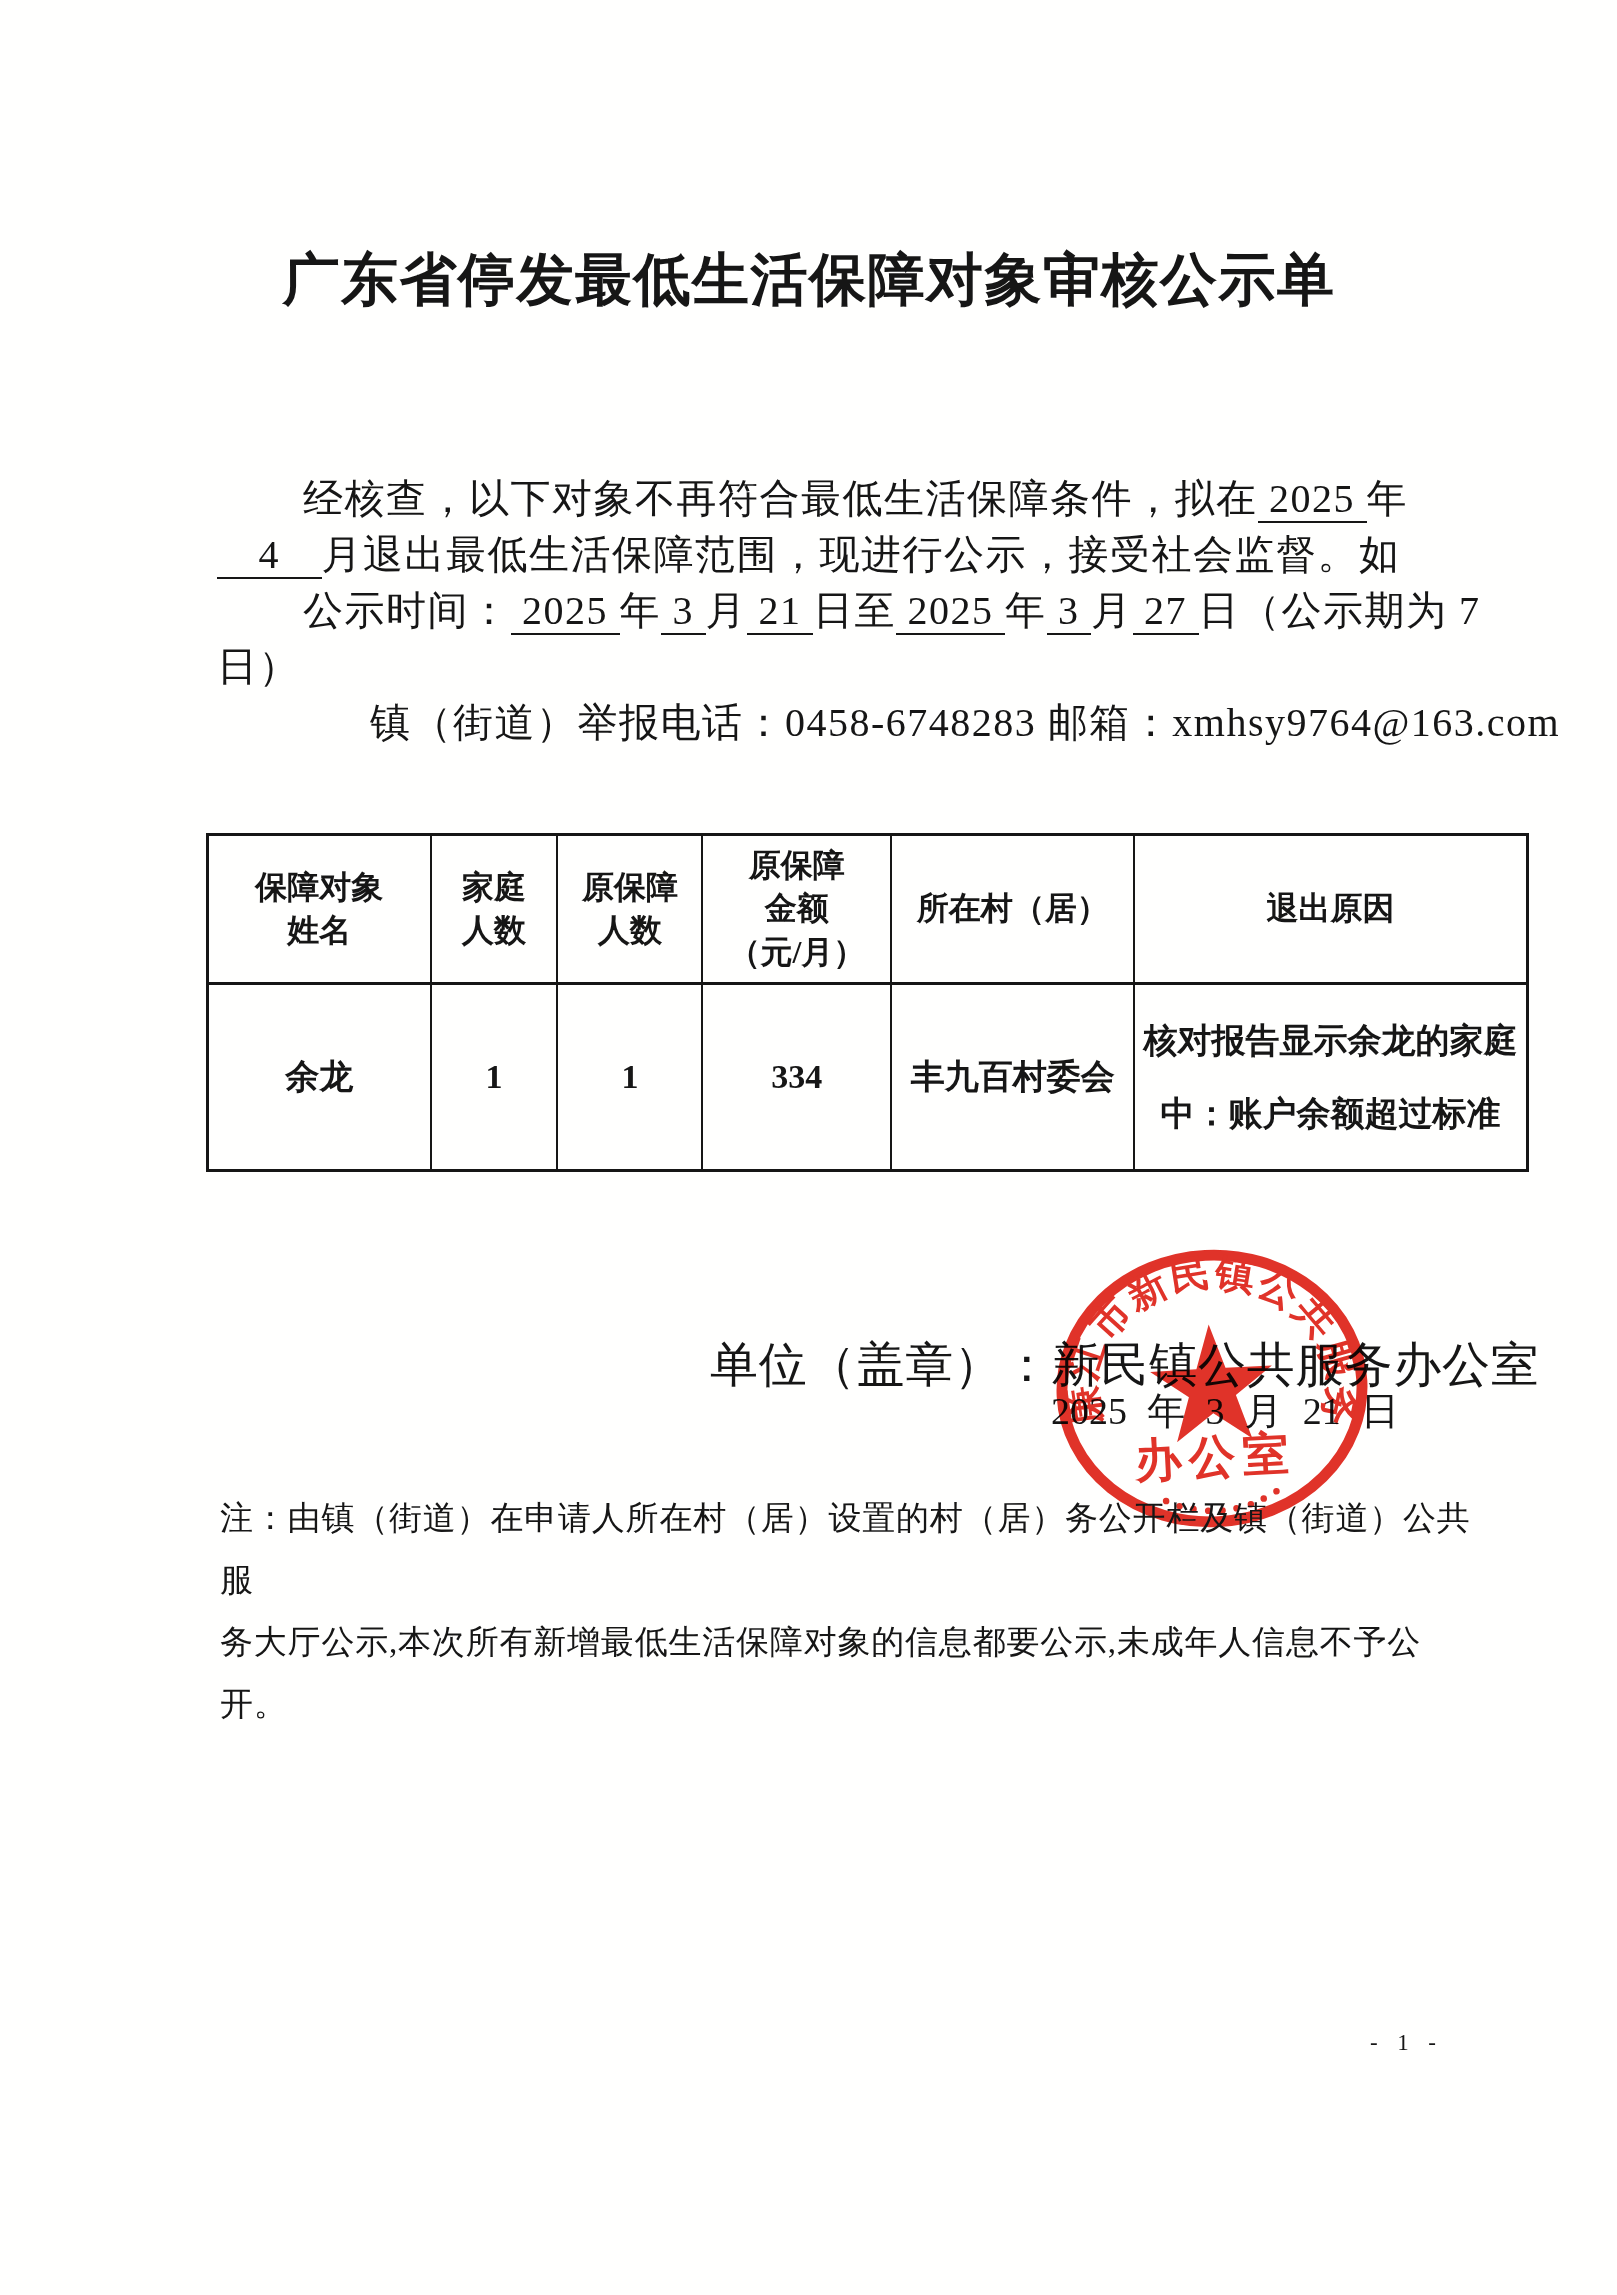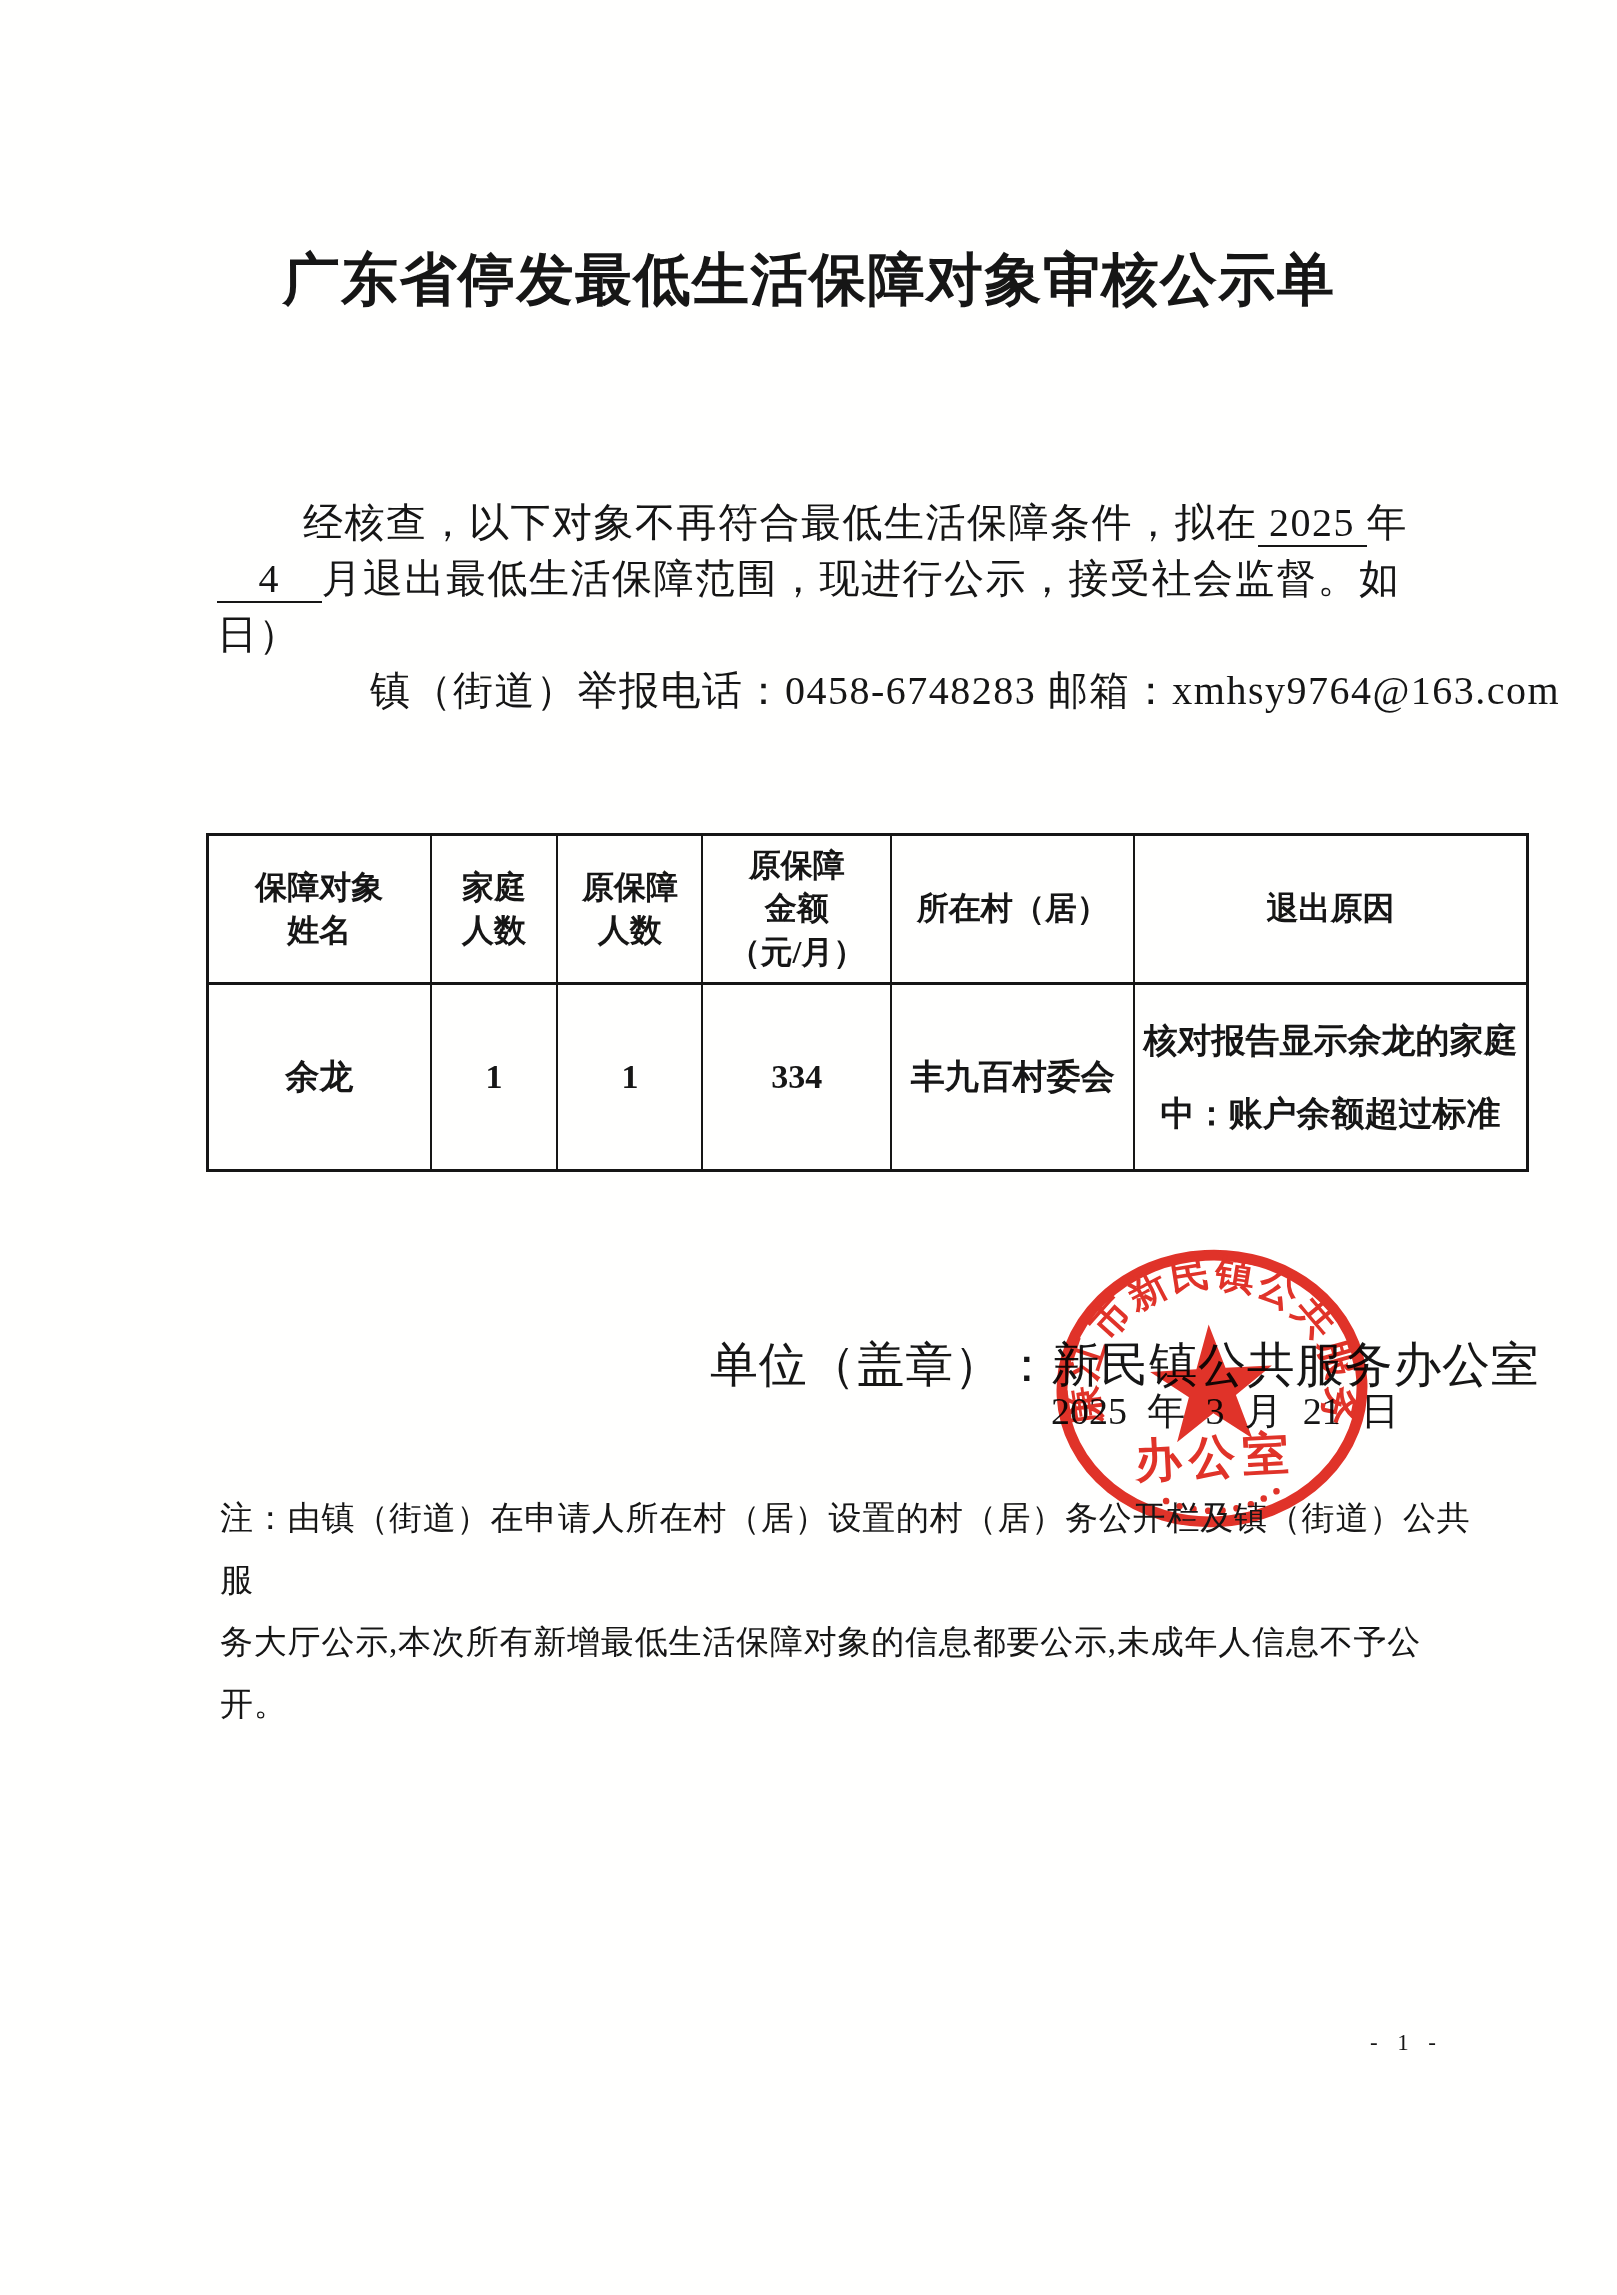--- a/index.html
+++ b/index.html
@@ -16,21 +16,21 @@
     text-align:center;
     font-family:Liberation Mono, monospace;
     font-weight:bold;font-size:57px;letter-spacing:1.5px;
   }
   .doc-subtitle{
     position:absolute;top:337px;left:0;width:100%;
     text-align:center;font-weight:bold;font-size:36px;letter-spacing:1.5px;
   }
   .body-block{
     position:absolute;left:217px;top:471px;width:1243px;
-    font-size:40px;line-height:56px;letter-spacing:1.5px;margin-top:24px;
+    font-size:40px;line-height:56px;letter-spacing:1.5px;
   }
   .bline{white-space:nowrap;}
   .indent1{padding-left:86px;}
   .indent2{padding-left:153px;}
   .u{border-bottom:2.3px solid #161616;}
   .pub-table{
     position:absolute;left:206px;top:833px;width:1323px;
     border-collapse:collapse;table-layout:fixed;
     text-align:center;font-weight:bold;
     border:3.1px solid #161616;
@@ -54,20 +54,21 @@
 </head>
 <body>
 
 <div class="page">
 
   <div class="doc-title">广东省停发最低生活保障对象审核公示单</div>
 
   <div class="body-block">
     <div class="bline indent1"><span>经核查，以下对象不再符合最低生活保障条件，拟在</span><span class="u"> 2025 </span><span>年</span></div>
     <div class="bline"><span class="u">　4　</span><span>月退出最低生活保障范围，现进行公示，接受社会监督。如</span></div>
+    <div class="bline indent1"><span>公示时间：</span><span class="u"> 2025 </span><span>年</span><span class="u"> 3 </span><span>月</span><span class="u"> 21 </span><span>日至</span><span class="u"> 2025 </span><span>年</span><span class="u"> 3 </span><span>月</span><span class="u"> 27 </span><span>日（公示期为 7</span></div>
     <div class="bline"><span>日）</span></div>
     <div class="bline indent2">镇（街道）举报电话：0458-6748283  邮箱：xmhsy9764@163.com</div>
   </div>
 
   <table class="pub-table">
     <colgroup>
       <col class="c1">
         <col class="c2">
         <col class="c3">
         <col class="c4">

